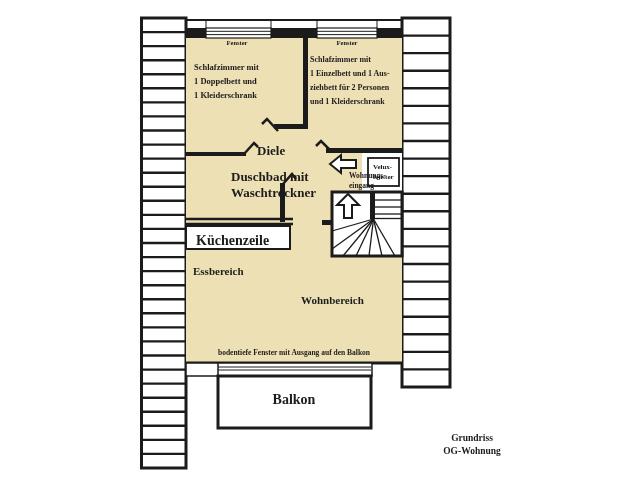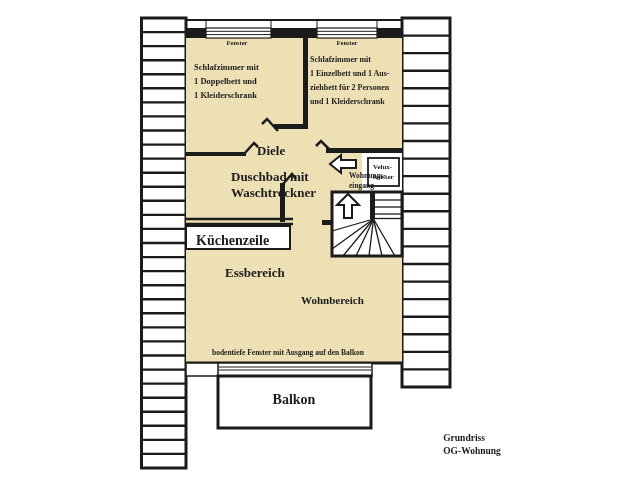--- a/index.html
+++ b/index.html
@@ -7,29 +7,29 @@
          font-family:"Liberation Sans",sans-serif;}
   #stage svg{position:absolute;left:0;top:0;}
   .labels{position:absolute;left:0;top:0;width:640px;height:480px;pointer-events:none;}
   .lbl{position:absolute;font-weight:700;color:#1c1c1c;white-space:pre-line;
        font-family:Liberation Serif, serif;}
   #lbl-bedroom1{left:194px;top:60px;font-size:8.5px;line-height:14px;}
   #lbl-bedroom2{left:310px;top:53px;font-size:8px;line-height:14px;width:96px;}
   #lbl-diele{left:257px;top:143px;font-size:13px;}
   #lbl-duschbad{left:194px;top:169px;font-size:13px;line-height:16px;margin-left:37px;}
   #lbl-kueche{left:196px;top:233px;font-size:14px;}
-  #lbl-essbereich{left:193px;top:265px;font-size:13px;margin-left:32px;}
+  #lbl-essbereich{left:193px;top:265px;font-size:11px;}
   #lbl-wohnbereich{left:301px;top:294px;font-size:11px;}
   #lbl-eingang{left:309px;top:171px;font-size:7.5px;line-height:10px;margin-left:40px;}
   #lbl-velux{left:373px;top:162px;font-size:7px;line-height:10px;}
   #lbl-fenster1{left:237px;top:39px;font-size:6.5px;transform:translateX(-50%);}
   #lbl-fenster2{left:347px;top:39px;font-size:6.5px;transform:translateX(-50%);}
-  #lbl-bodentiefe{left:288px;top:348px;font-size:7.5px;transform:translateX(-50%);white-space:nowrap;}
+  #lbl-bodentiefe{left:294px;top:348px;font-size:7.5px;transform:translateX(-50%);white-space:nowrap;}
   #lbl-balkon{left:294px;top:392px;font-size:14px;transform:translateX(-50%);}
-  #lbl-caption{left:472px;top:432px;font-size:9.5px;line-height:13px;text-align:left;transform:translateX(-50%);}
+  #lbl-caption{left:472px;top:432px;font-size:9.5px;line-height:13px;text-align:center;transform:translateX(-50%);}
 </style>
 </head>
 <body>
 
 <div id="stage">
 
   <svg width="640" height="480" viewBox="0 0 640 480">
 
     <g id="hatch-left">
         <rect x="141.5" y="18" width="44.5" height="450" fill="#ffffff" stroke="#1b1b1b" stroke-width="3"></rect>

